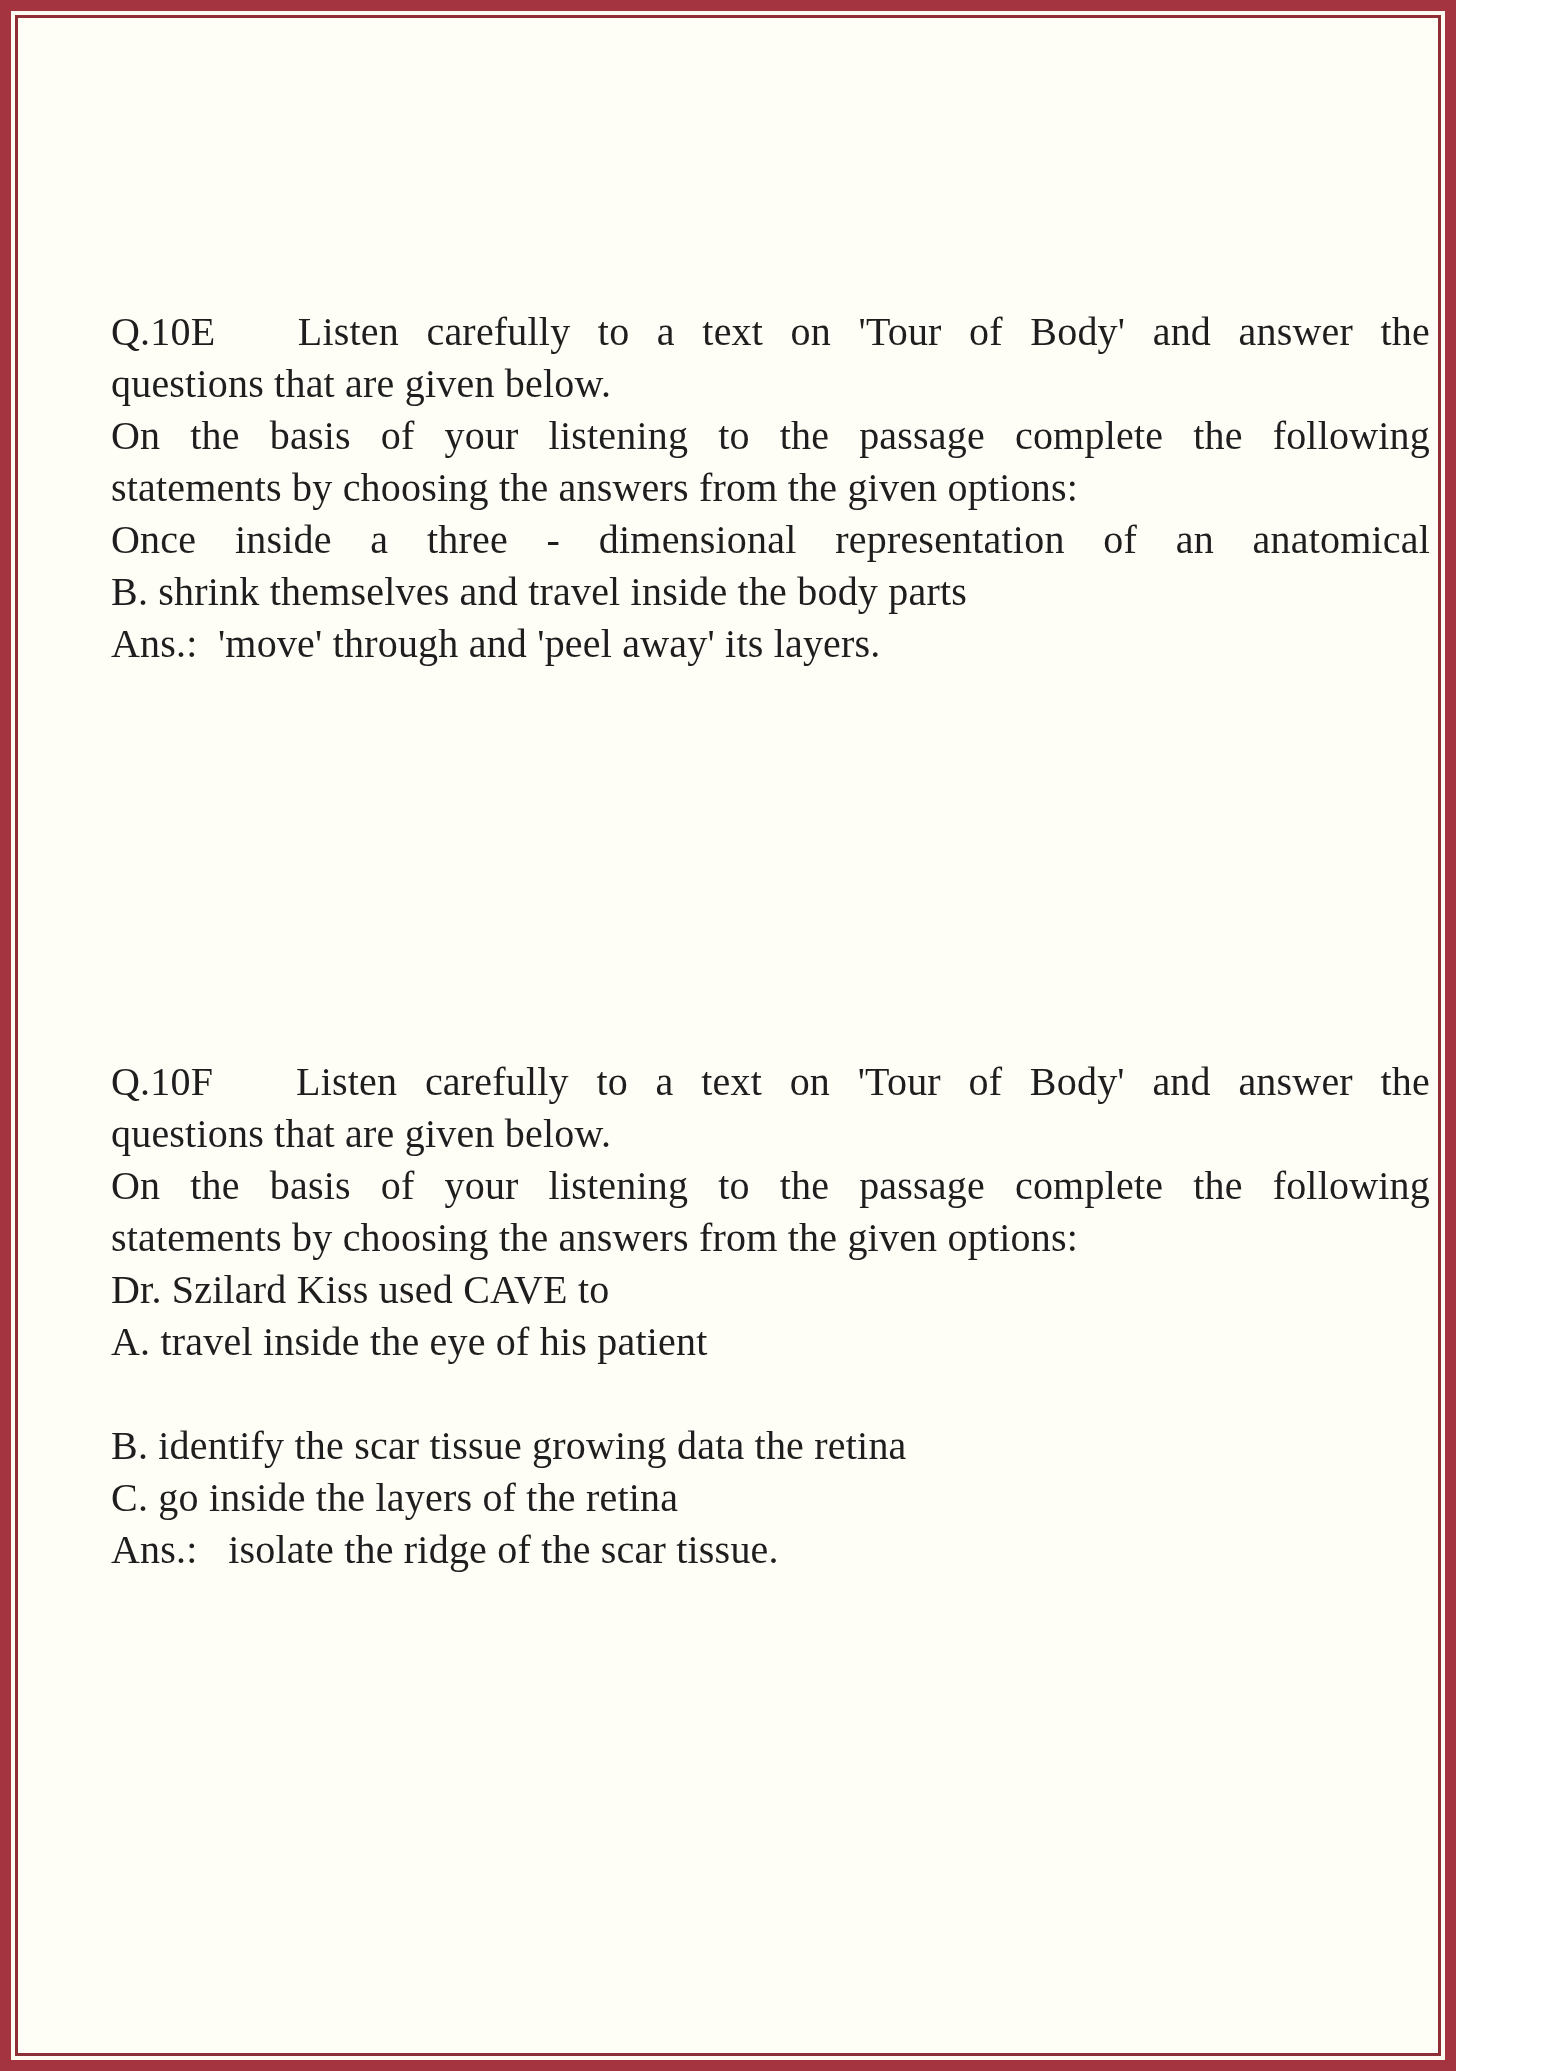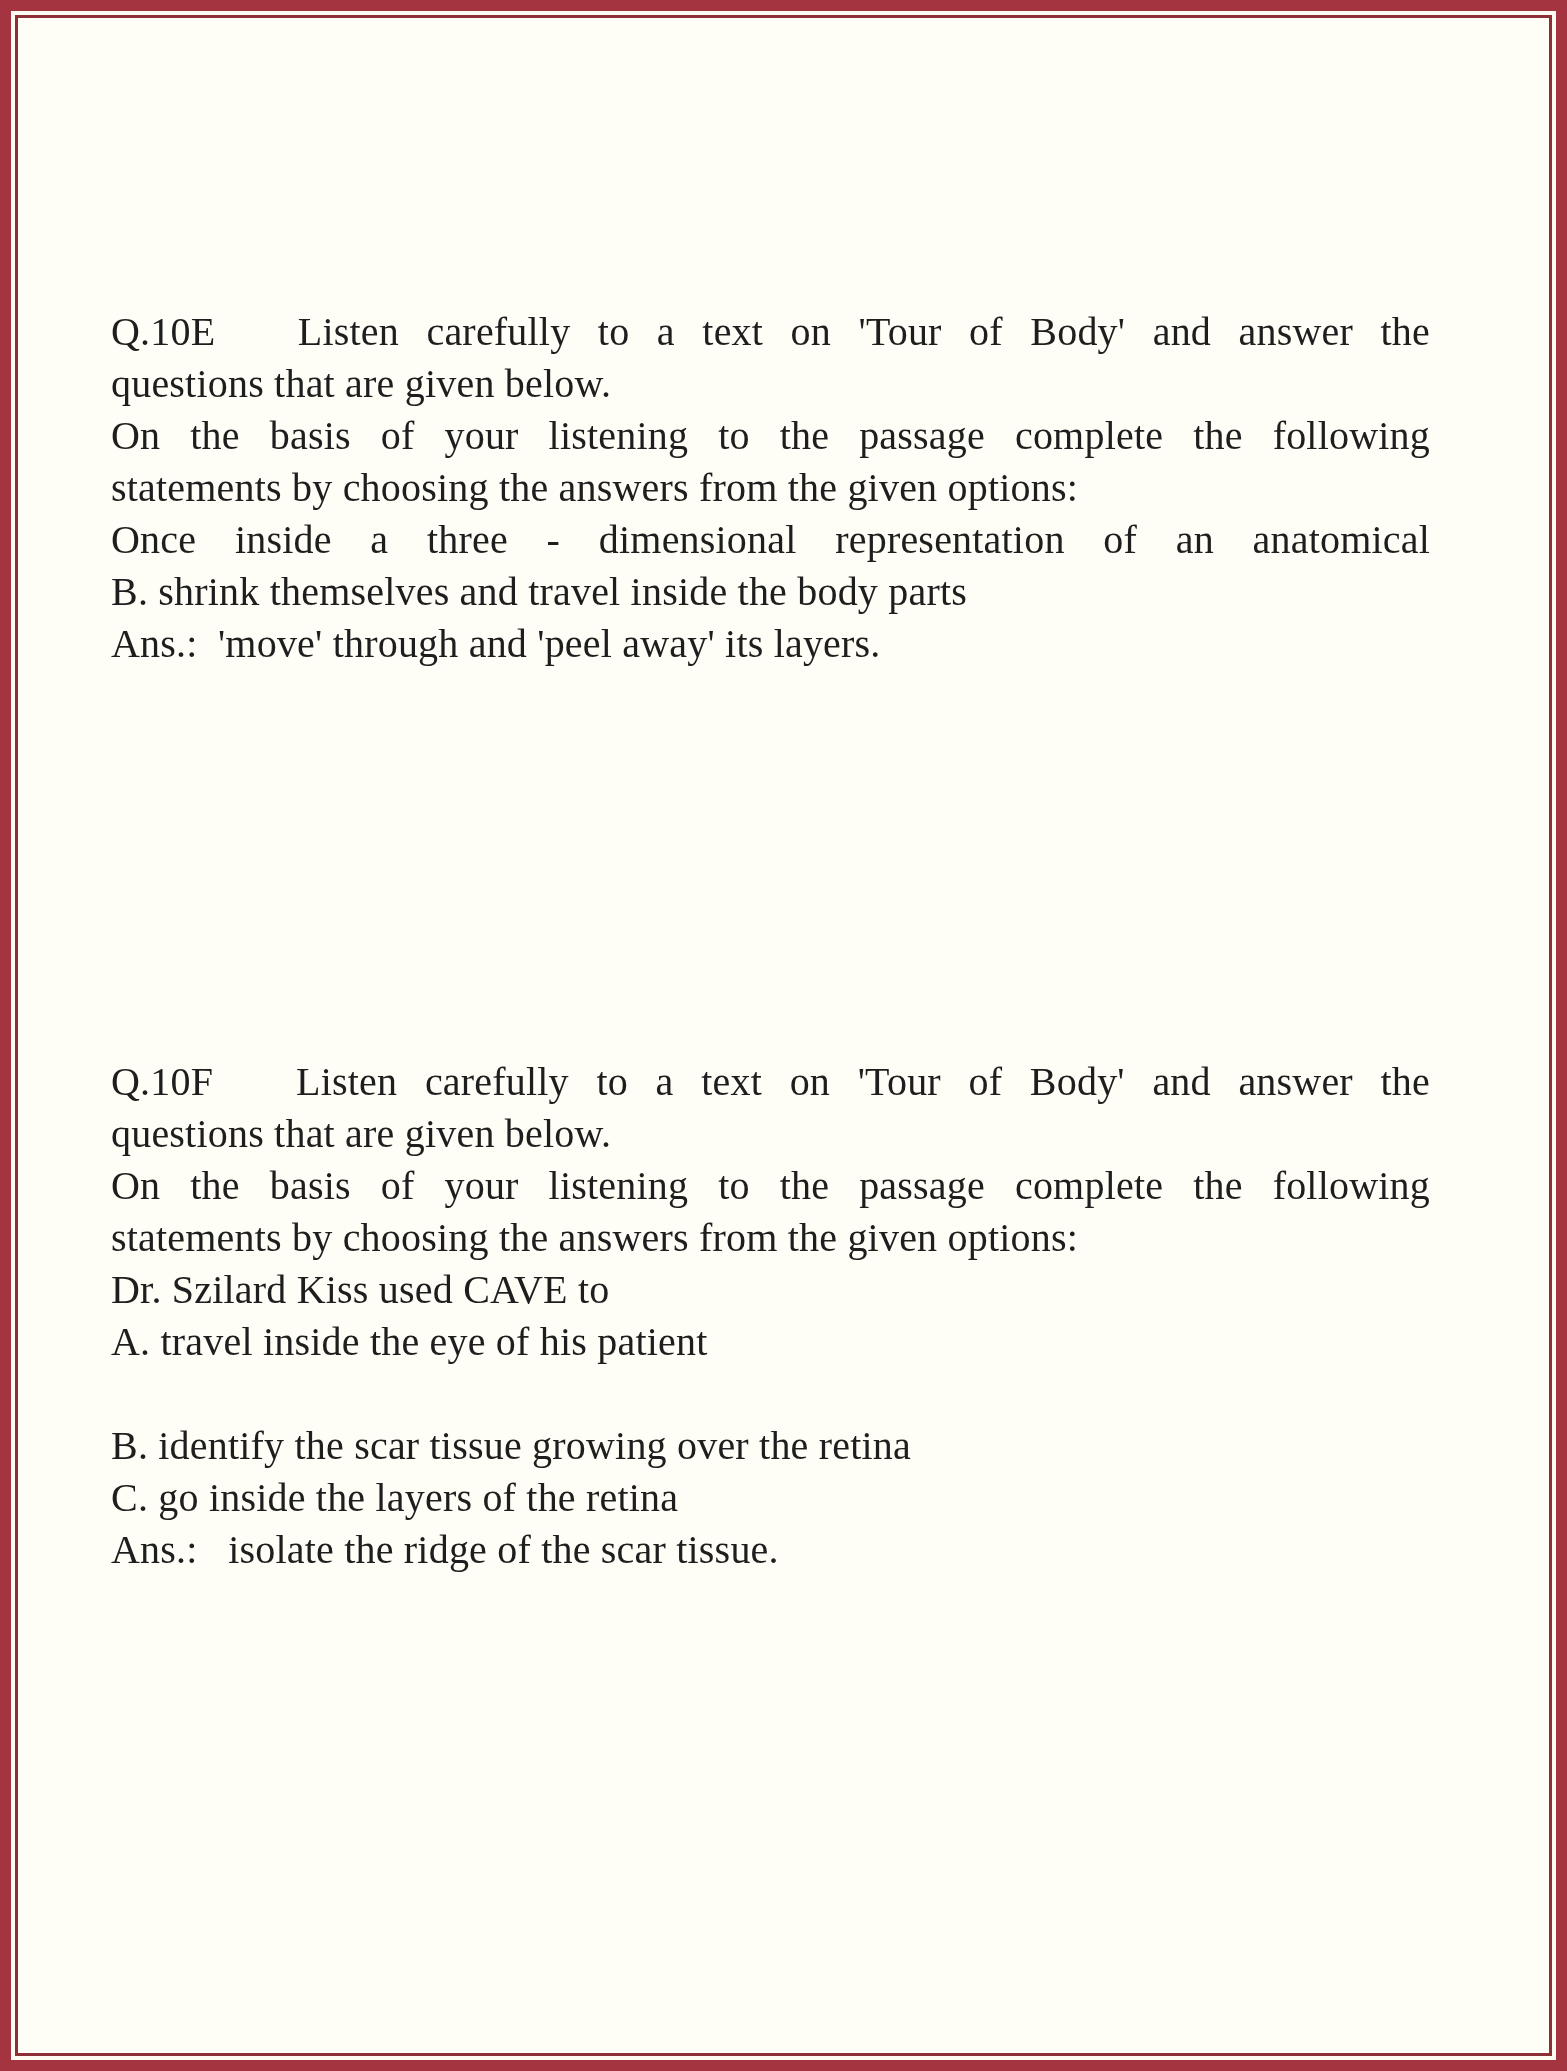--- a/index.html
+++ b/index.html
@@ -2,21 +2,21 @@
 <html><head>
 <meta charset="utf-8">
 <style>
   html, body {
     margin: 0;
     padding: 0;
     background: #ffffff;
   }
   .page {
     position: relative;
-    width: 1567px;
+    width: 1456px;
     height: 2071px;
     background: #FDFBF1;
     overflow: hidden;
     font-family: "Liberation Serif", "DejaVu Serif", serif;
     color: #1E1E1E;
   }
   
   .outer-frame {
     position: absolute;
     inset: 0;
@@ -77,19 +77,19 @@
     </div>
 
     <div class="q-block" id="q10f">
       <div class="line j">Q.10F&nbsp;&nbsp;&nbsp;Listen carefully to a text on 'Tour of Body' and answer the</div>
       <div class="line">questions that are given below.</div>
       <div class="line j">On the basis of your listening to the passage complete the following</div>
       <div class="line">statements by choosing the answers from the given options:</div>
       <div class="line">Dr. Szilard Kiss used CAVE to</div>
       <div class="line">A. travel inside the eye of his patient</div>
       <div class="line blank"></div>
-      <div class="line">B. identify the scar tissue growing over the retina</div>
+      <div class="line">B. identify the scar tissue growing data the retina</div>
       <div class="line">C. go inside the layers of the retina</div>
       <div class="line">Ans.:&nbsp;&nbsp; isolate the ridge of the scar tissue.</div>
     </div>
 
   </div>
 </div>
 
 </body></html>

